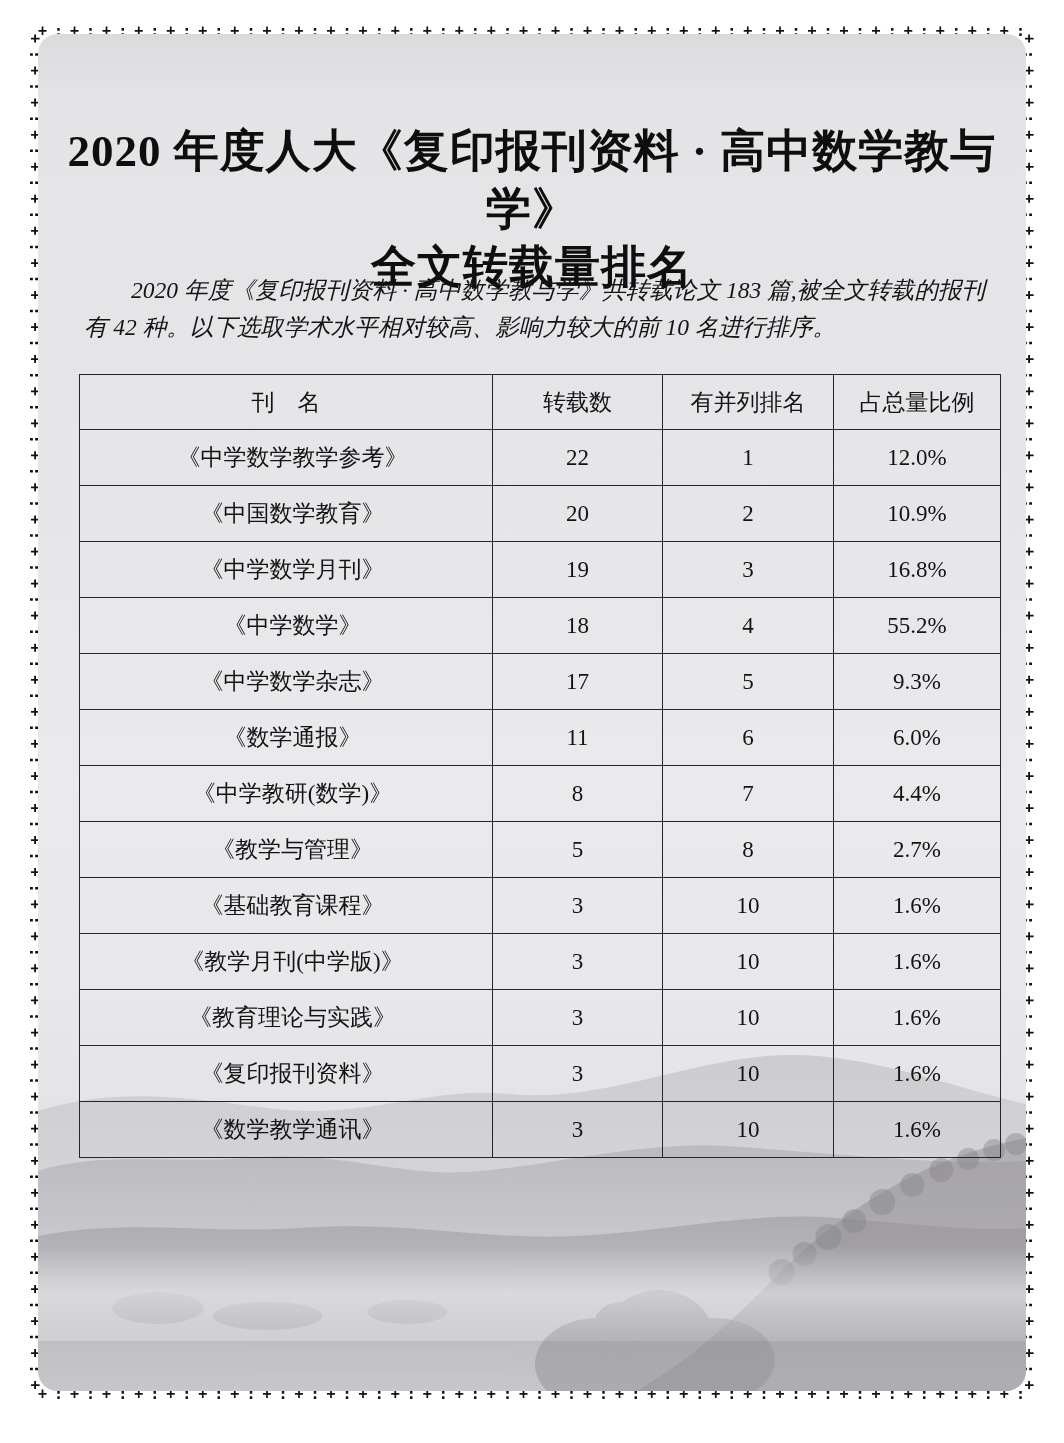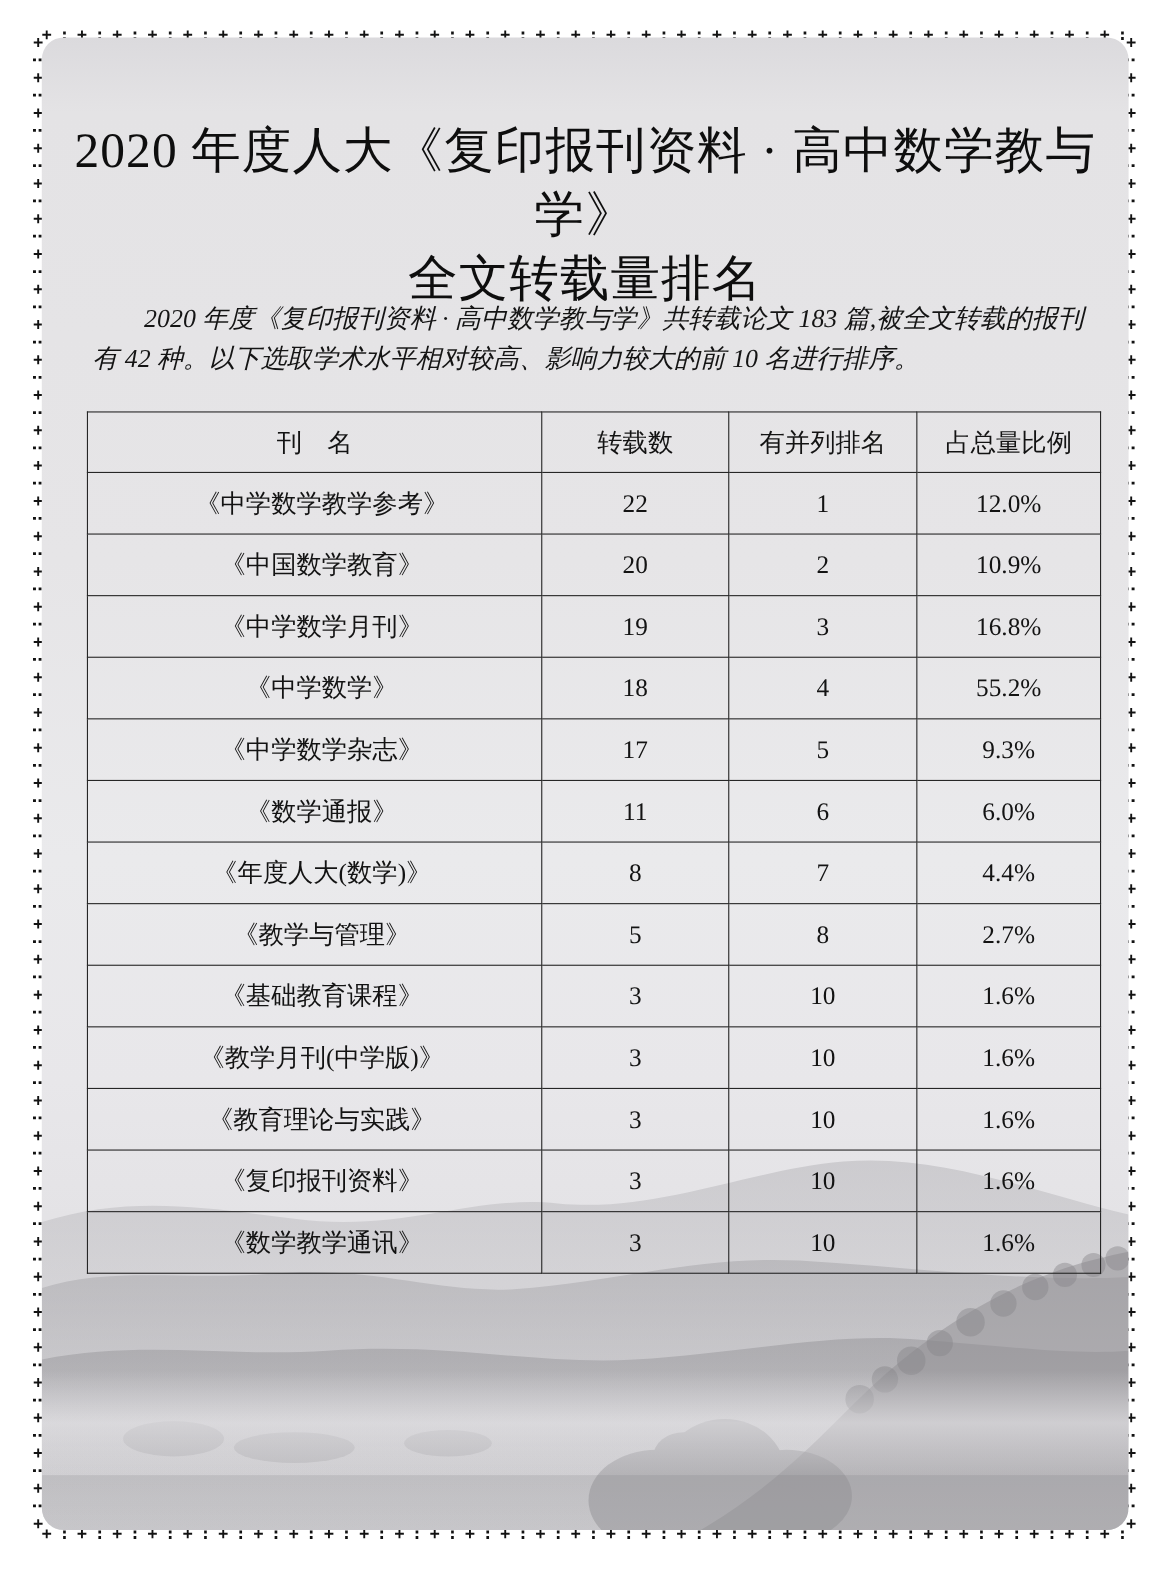--- a/index.html
+++ b/index.html
@@ -41,23 +41,23 @@
   }
   .mountains {
     position: absolute;
     left: 0; right: 0; bottom: 0;
     width: 100%; height: 455px;
     display: block;
   }
   .title {
     position: absolute;
     top: 72px; left: 0; right: 0;
-    margin: 2px;
+    margin: 16px;
     text-align: center;
-    font-weight: normal;
+    font-weight: bold;
     font-size: 45px;
     line-height: 58px;
     letter-spacing: 1px;
     color: #0e0e0e;
   }
   .title span { display: block; }
   .intro {
     position: absolute;
     top: 233px; left: 41px; right: 36px;
     margin: 5px;
@@ -210,21 +210,21 @@
             <td>5</td>
             <td>9.3%</td>
           </tr>
           <tr>
             <td class="name-col">《数学通报》</td>
             <td>11</td>
             <td>6</td>
             <td>6.0%</td>
           </tr>
           <tr>
-            <td class="name-col">《年度人大(数学)》</td>
+            <td class="name-col">《中学教研(数学)》</td>
             <td>8</td>
             <td>7</td>
             <td>4.4%</td>
           </tr>
           <tr>
             <td class="name-col">《教学与管理》</td>
             <td>5</td>
             <td>8</td>
             <td>2.7%</td>
           </tr>

